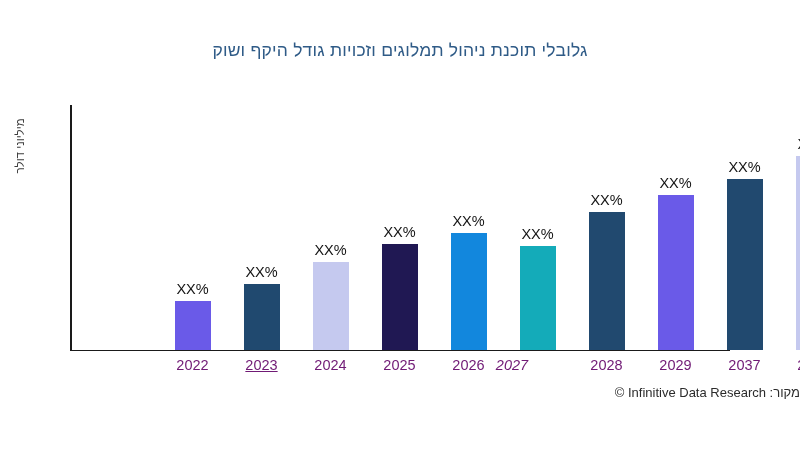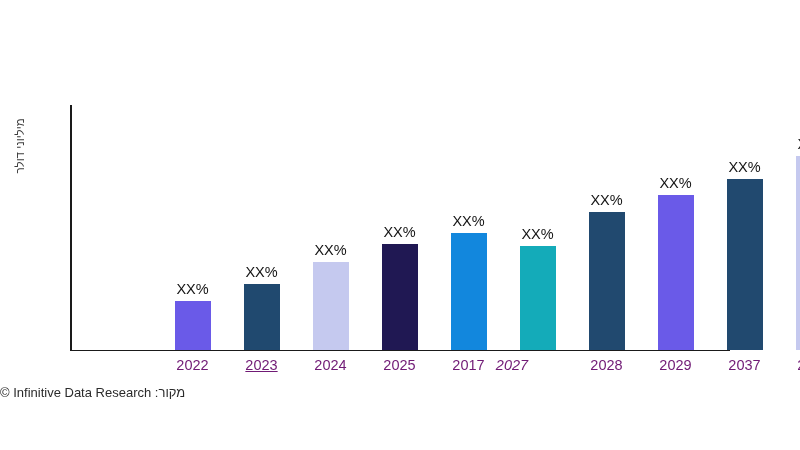--- a/index.html
+++ b/index.html
@@ -130,34 +130,35 @@
     white-space: nowrap;
     font-family: "Liberation Sans", sans-serif;
   }
 
   
   #source-note {
     position: absolute;
     left: 0;
     top: 385px;
     width: 800px;
-    text-align: left;
+    text-align: right;
     direction: rtl;
     unicode-bidi: embed;
     font-size: 13px;
     color: #2b2b2b;
     white-space: nowrap;
     font-family: "Liberation Sans", sans-serif;
   }
 </style>
 </head>
 <body>
 
 <div id="chart-root">
 
+  <div id="chart-title">גלובלי תוכנת ניהול תמלוגים וזכויות גודל היקף ושוק</div>
 
   <div id="y-axis-title">מיליוני דולר</div>
 
   <div id="plot-area">
 
     <div id="y-axis-line"></div>
     <div id="x-axis-line"></div>
 
     <div id="bars-layer">
         <div class="bar-group" style="left: 104.5px; height: 246px;">
@@ -199,21 +200,21 @@
         <div class="bar-group" style="left: 725.5px; height: 246px;">
           <div class="bar-rect" style="height: 194px; background: rgb(197, 201, 239);"></div>
           <div class="bar-value-label" style="bottom: 199px;">XX%</div>
         </div>
       </div>
     <div id="ticks-layer">
         <div class="x-tick-label" style="left: 104.5px;">2022</div>
         <div class="x-tick-label" style="left: 173.5px; text-decoration: underline;">2023</div>
         <div class="x-tick-label" style="left: 242.5px;">2024</div>
         <div class="x-tick-label" style="left: 311.5px;">2025</div>
-        <div class="x-tick-label" style="left: 380.5px;">2017</div>
+        <div class="x-tick-label" style="left: 380.5px;">2026</div>
         <div class="x-tick-label" style="left: 424px; font-style: italic;">2027</div>
         <div class="x-tick-label" style="left: 518.5px;">2028</div>
         <div class="x-tick-label" style="left: 587.5px;">2029</div>
         <div class="x-tick-label" style="left: 656.5px;">2037</div>
         <div class="x-tick-label" style="left: 725.5px;">2031</div>
       </div>
 
   </div>
 
   <div id="source-note">מקור: Infinitive Data Research ©</div>

